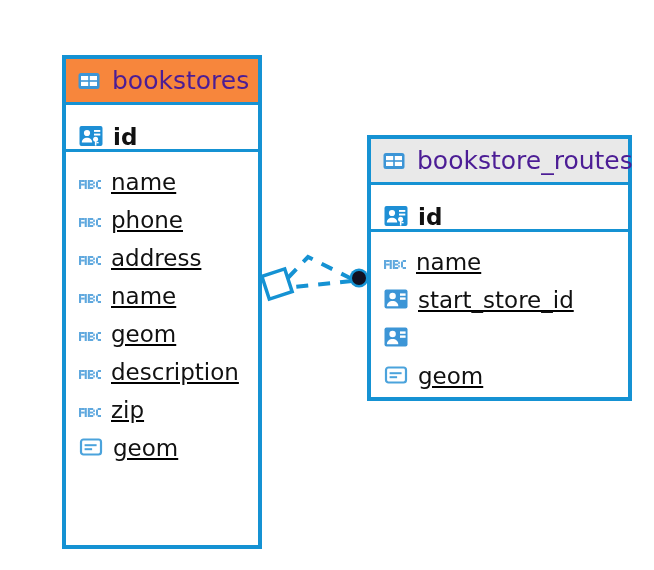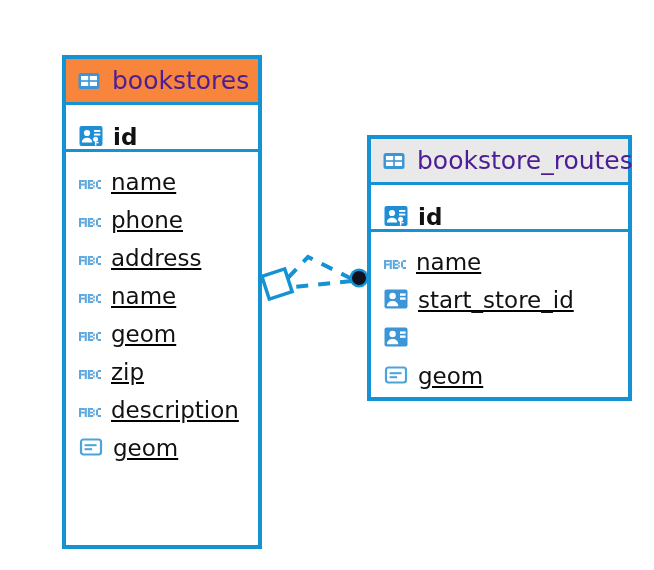--- a/index.html
+++ b/index.html
@@ -262,42 +262,42 @@
               <rect x="11.9" y="4" width="3.3" height="2"></rect>
             <rect x="15.2" y="5.6" width="1.6" height="2.4"></rect>
               <rect x="11.9" y="7.6" width="3.3" height="1.9"></rect>
             <rect x="15.2" y="9.2" width="1.6" height="2.2"></rect>
               <rect x="11.9" y="11" width="3.3" height="2"></rect>
             <rect x="19.7" y="4" width="3.3" height="2"></rect>
               <rect x="18" y="5.6" width="2" height="5.8"></rect>
             <rect x="19.7" y="11" width="3.3" height="2"></rect>
           </g>
         </svg>
+        <span class="field-label">description</span>
+      </div>
+
+      <div class="field-row">
+        <svg class="field-icon small" viewBox="0 0 24 18">
+          <g fill="#5FA8DE">
+            <rect x="1" y="4" width="2.1" height="9"></rect>
+              <rect x="3.1" y="4" width="3.6" height="2"></rect>
+            <rect x="6.7" y="4" width="2.1" height="9"></rect>
+              <rect x="3.1" y="7.6" width="3.6" height="1.9"></rect>
+            <rect x="9.8" y="4" width="2.1" height="9"></rect>
+              <rect x="11.9" y="4" width="3.3" height="2"></rect>
+            <rect x="15.2" y="5.6" width="1.6" height="2.4"></rect>
+              <rect x="11.9" y="7.6" width="3.3" height="1.9"></rect>
+            <rect x="15.2" y="9.2" width="1.6" height="2.2"></rect>
+              <rect x="11.9" y="11" width="3.3" height="2"></rect>
+            <rect x="19.7" y="4" width="3.3" height="2"></rect>
+              <rect x="18" y="5.6" width="2" height="5.8"></rect>
+            <rect x="19.7" y="11" width="3.3" height="2"></rect>
+          </g>
+        </svg>
         <span class="field-label">zip</span>
-      </div>
-
-      <div class="field-row">
-        <svg class="field-icon small" viewBox="0 0 24 18">
-          <g fill="#5FA8DE">
-            <rect x="1" y="4" width="2.1" height="9"></rect>
-              <rect x="3.1" y="4" width="3.6" height="2"></rect>
-            <rect x="6.7" y="4" width="2.1" height="9"></rect>
-              <rect x="3.1" y="7.6" width="3.6" height="1.9"></rect>
-            <rect x="9.8" y="4" width="2.1" height="9"></rect>
-              <rect x="11.9" y="4" width="3.3" height="2"></rect>
-            <rect x="15.2" y="5.6" width="1.6" height="2.4"></rect>
-              <rect x="11.9" y="7.6" width="3.3" height="1.9"></rect>
-            <rect x="15.2" y="9.2" width="1.6" height="2.2"></rect>
-              <rect x="11.9" y="11" width="3.3" height="2"></rect>
-            <rect x="19.7" y="4" width="3.3" height="2"></rect>
-              <rect x="18" y="5.6" width="2" height="5.8"></rect>
-            <rect x="19.7" y="11" width="3.3" height="2"></rect>
-          </g>
-        </svg>
-        <span class="field-label">description</span>
       </div>
 
       <div class="field-row">
         <svg class="field-icon" viewBox="0 0 26 26">
           <rect x="3" y="5.5" width="20" height="15" rx="2.5" fill="none" stroke="#4BA3DC" stroke-width="2.2"></rect>
           <rect x="6.6" y="10.2" width="12" height="2" fill="#4BA3DC"></rect>
           <rect x="6.6" y="14.2" width="7.5" height="2" fill="#4BA3DC"></rect>
         </svg>
         <span class="field-label">geom</span>
       </div>

